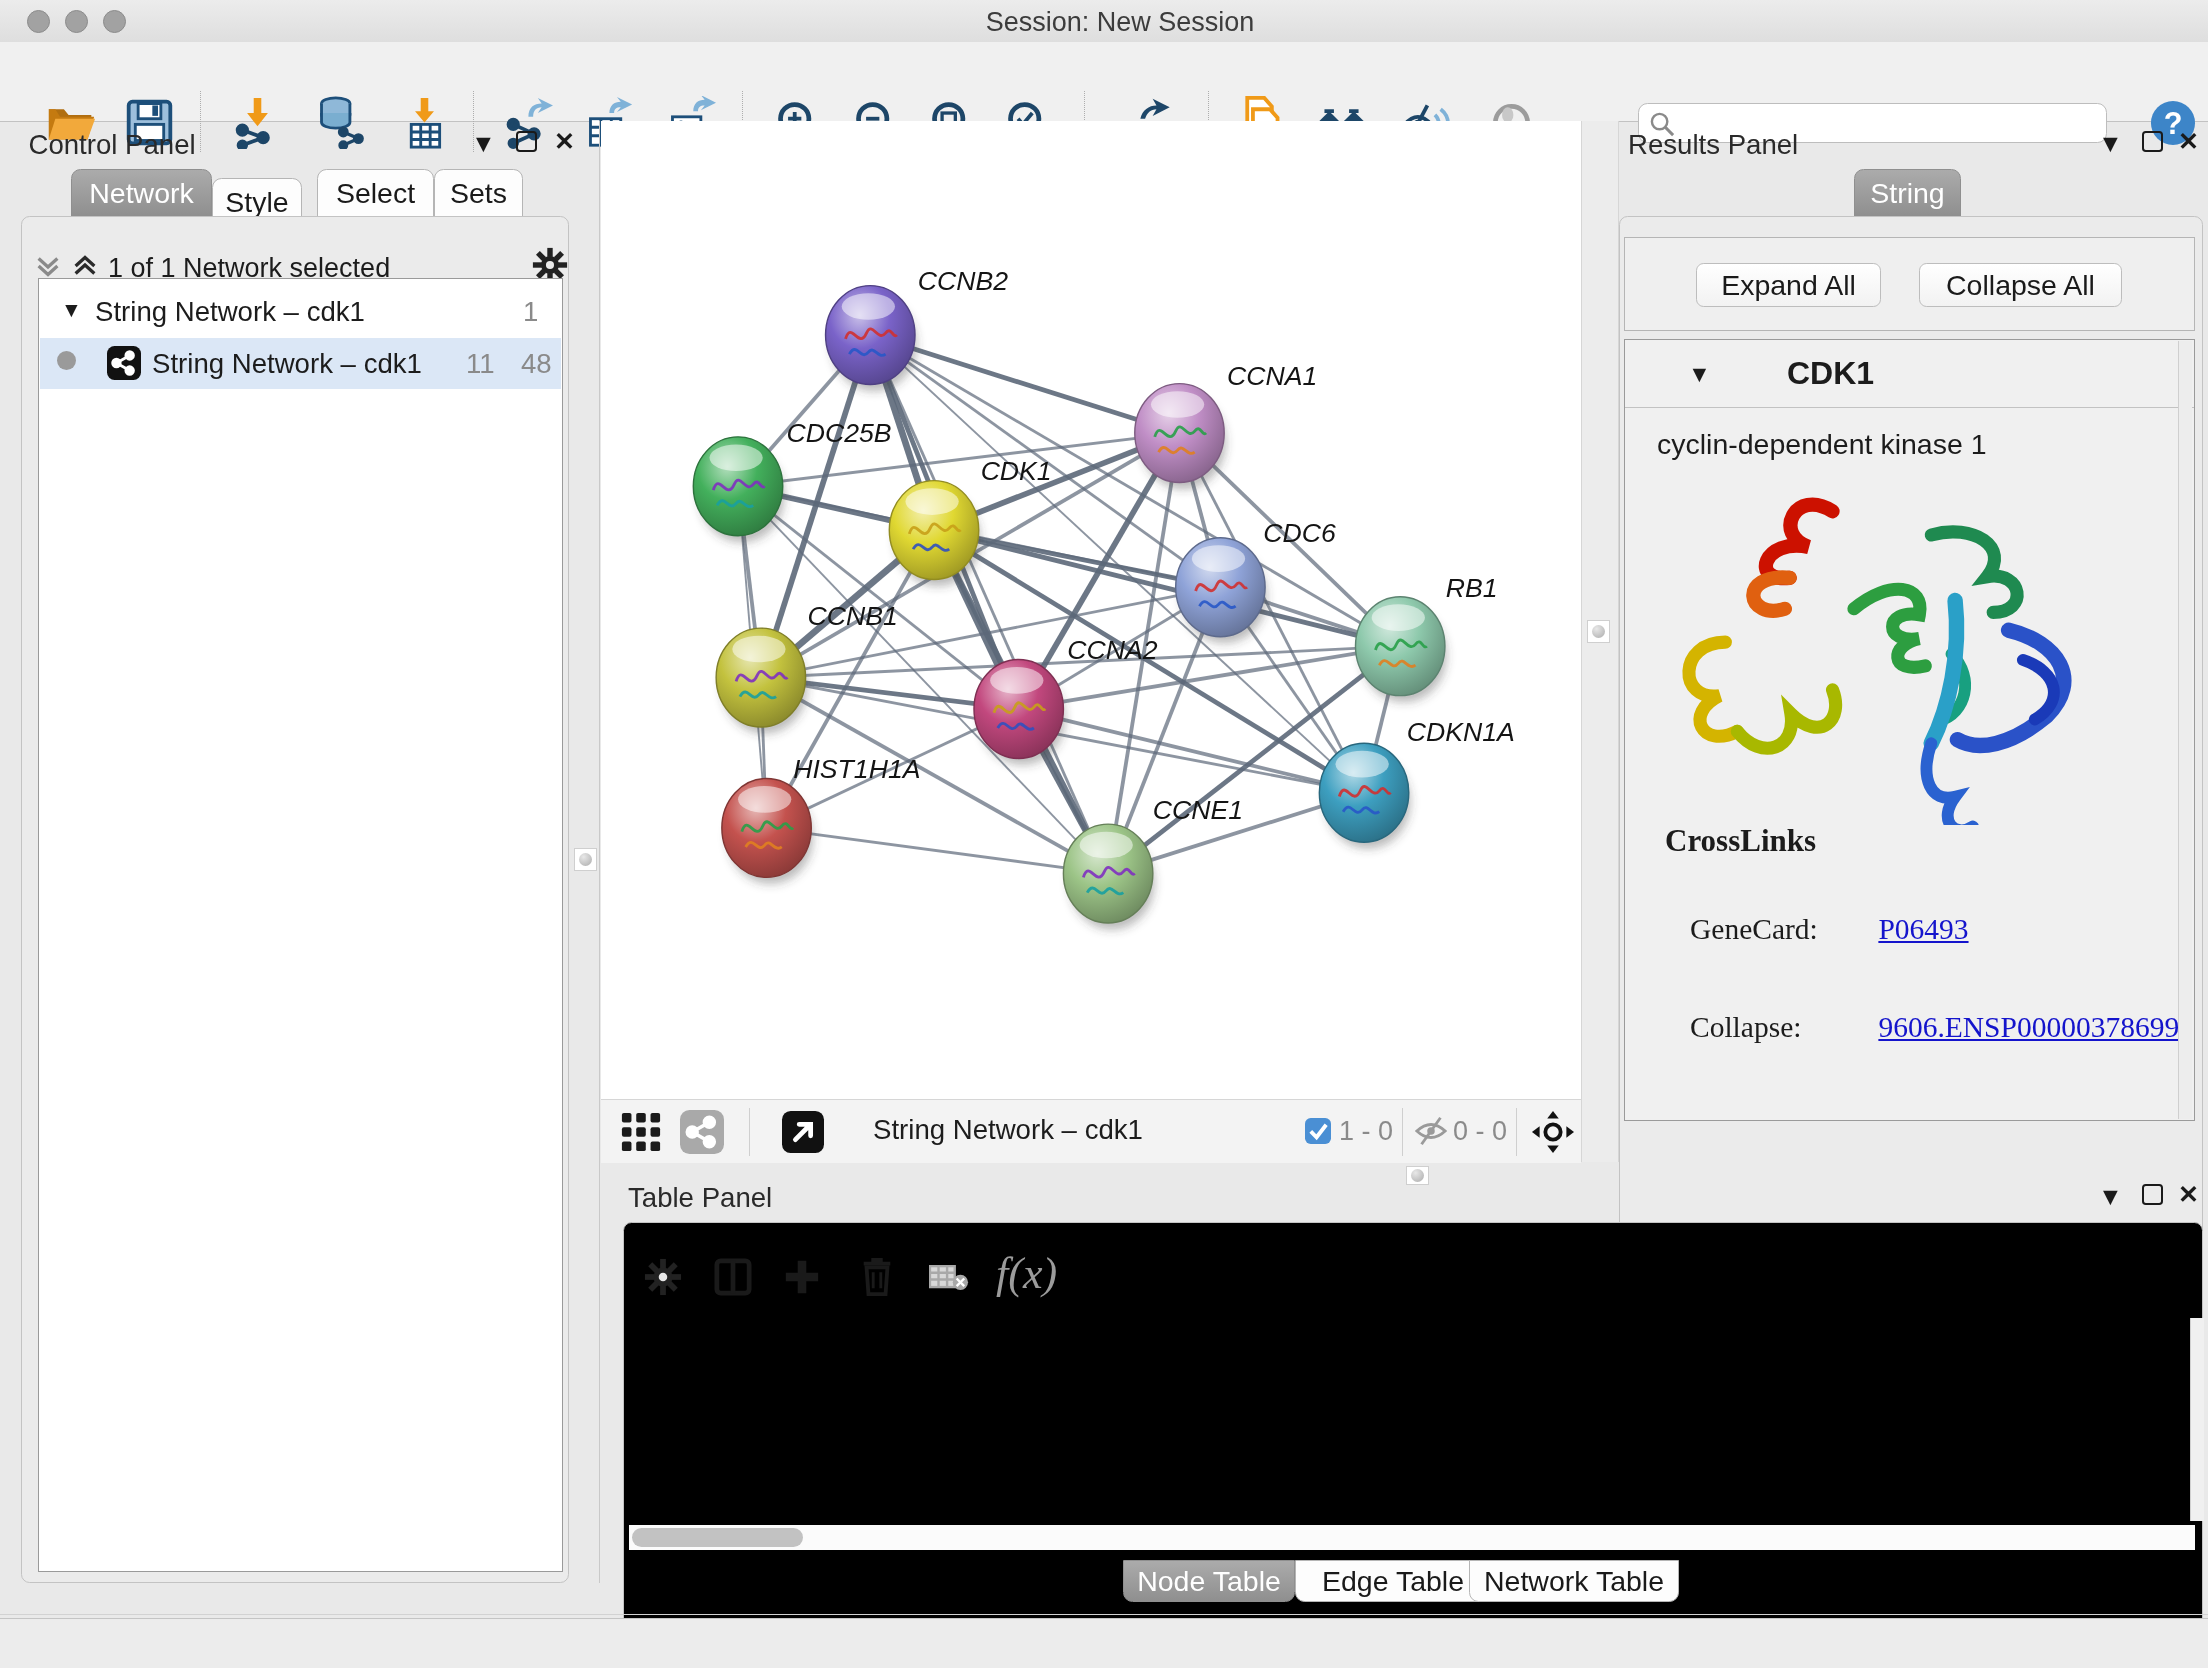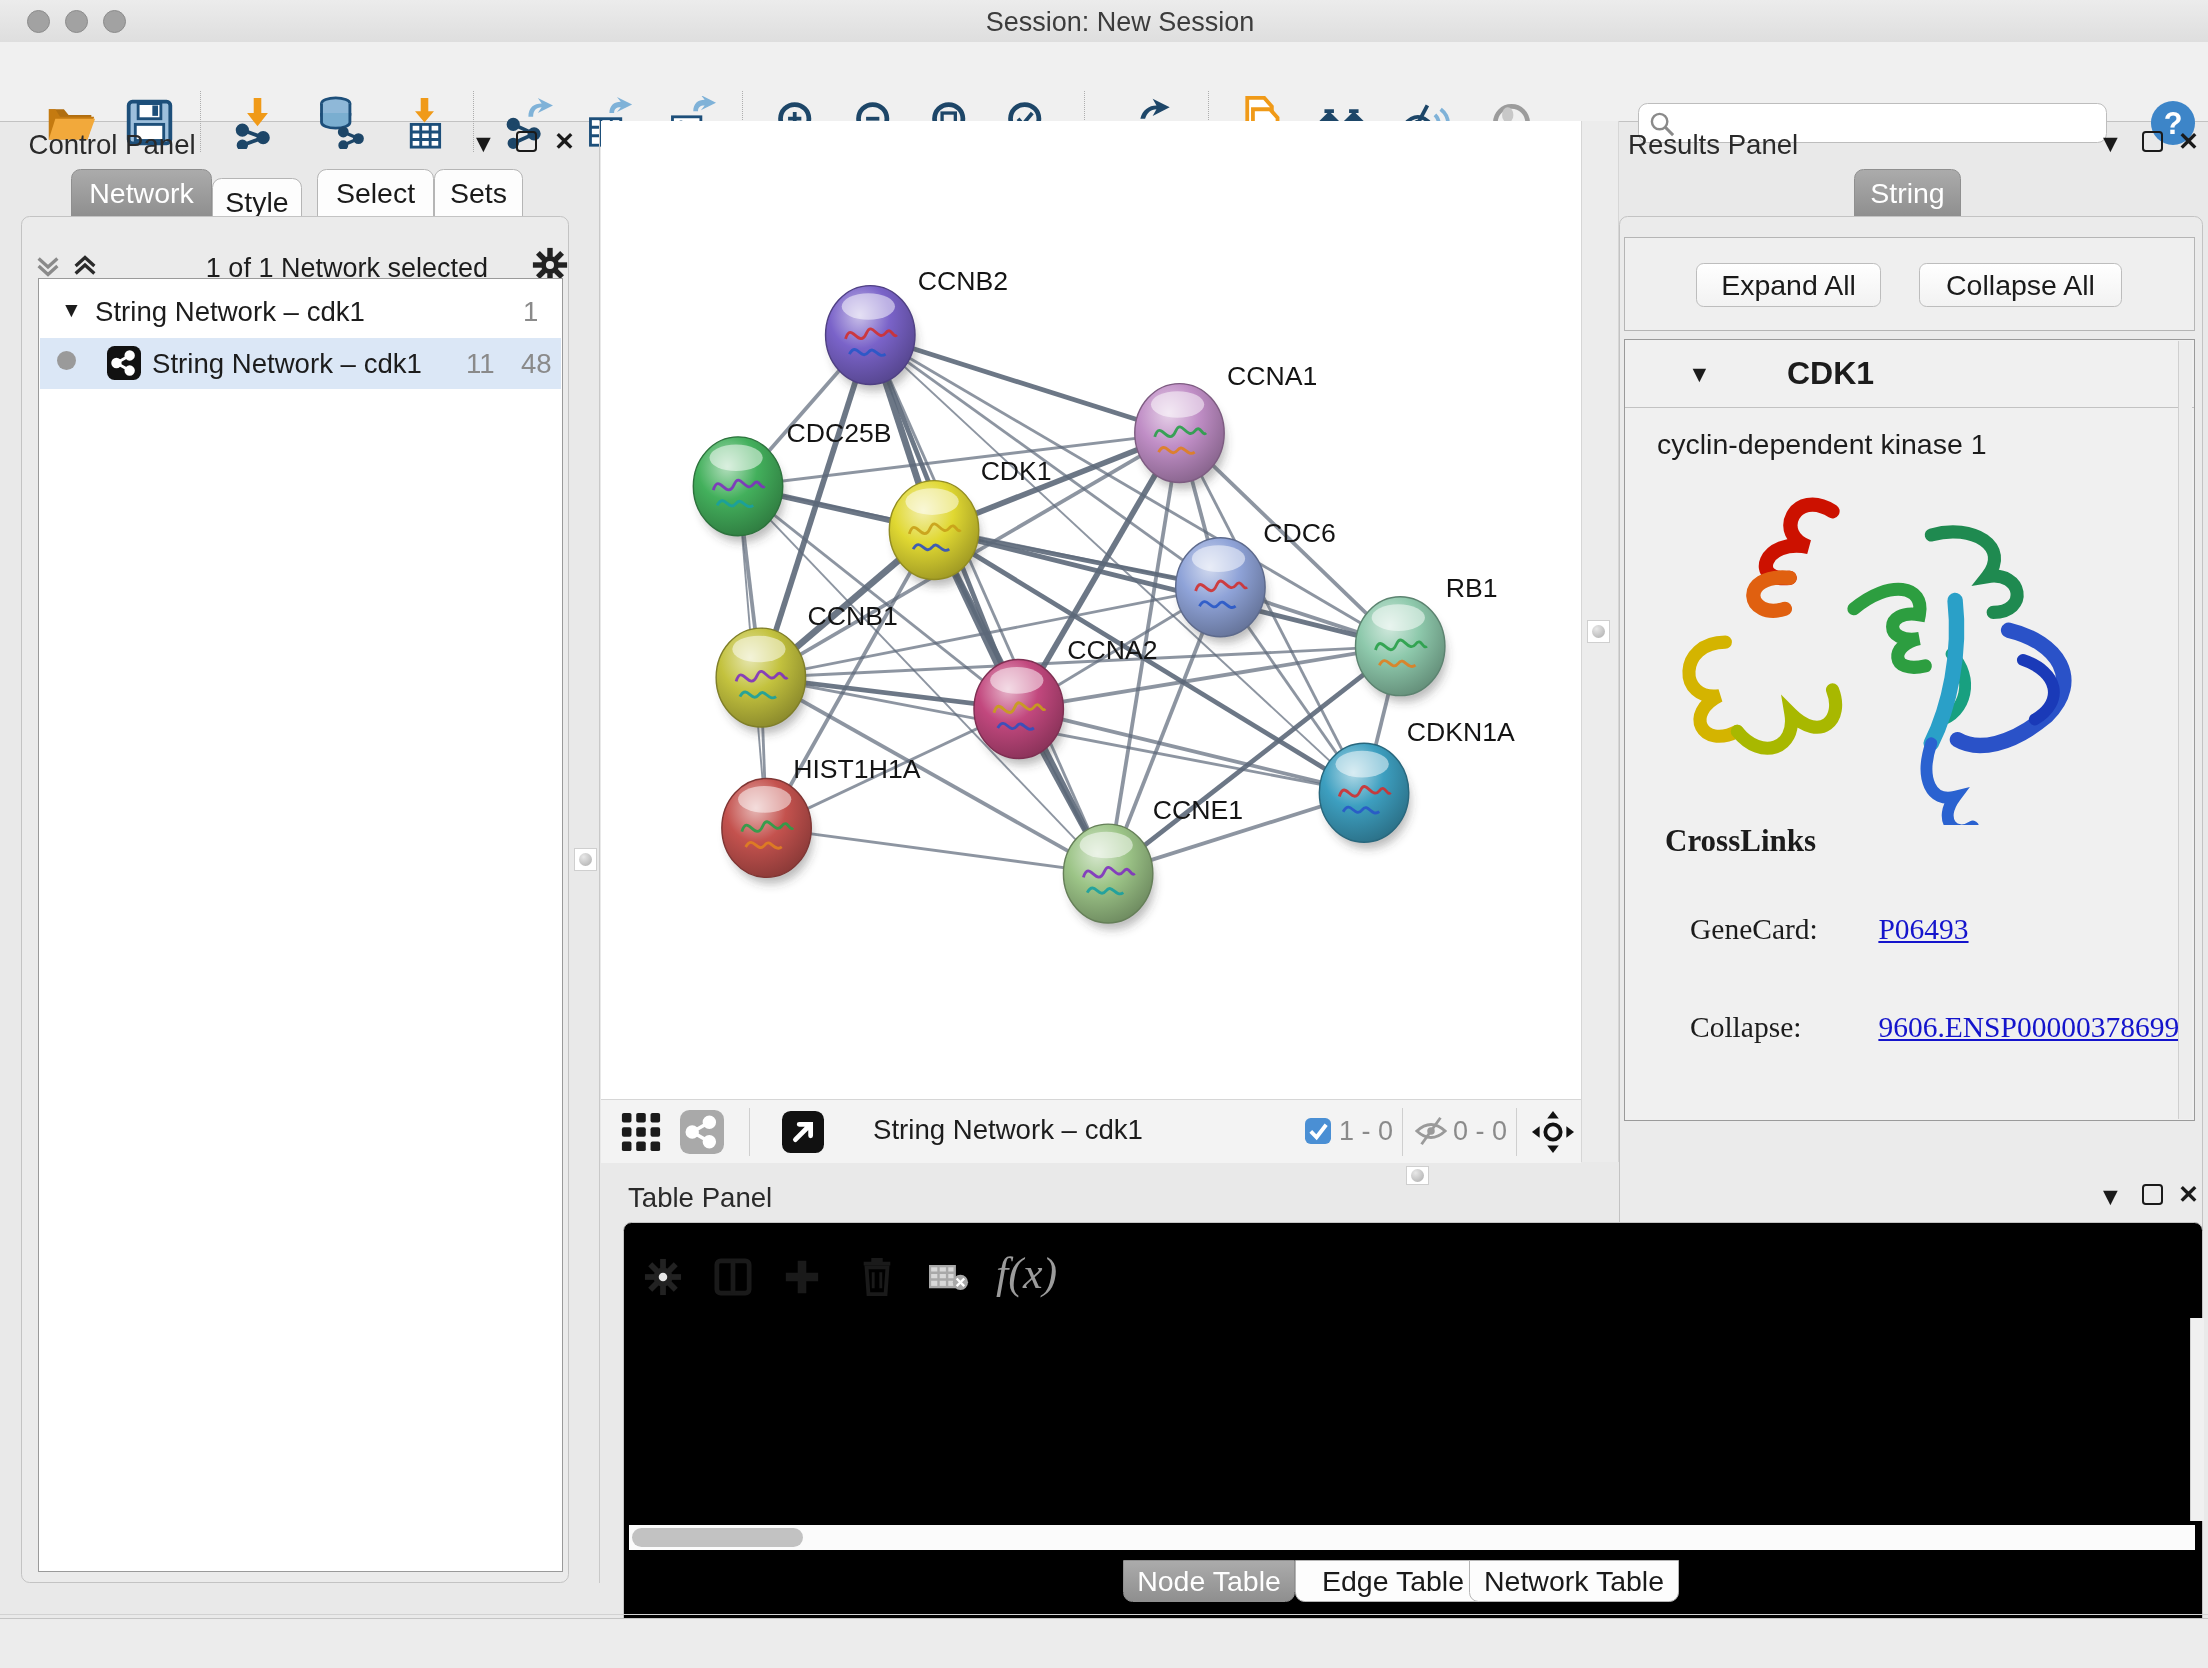--- a/index.html
+++ b/index.html
@@ -32,21 +32,21 @@
   .box{position:absolute;background:#ebebeb;border:1px solid #c3c3c3;border-radius:8.6px;box-sizing:border-box;}
   .btn{position:absolute;background:linear-gradient(#ffffff,#f2f2f2);border:1px solid #bdbdbd;
     border-radius:7.6px;text-align:center;font-size:28.5px;color:#1a1a1a;box-sizing:border-box;}
   
   #cplist{position:absolute;left:38px;top:278px;width:525px;height:1294px;background:#fff;
     border:1px solid #9a9a9a;box-sizing:border-box;}
   .treerow{position:absolute;left:1px;width:521px;height:51px;font-size:27.6px;}
   .cnt{color:#8a8a8a;}
   .shareicon{display:inline-block;width:34px;height:34px;background:#111;border-radius:7.6px;position:relative;}
   
-  #netcanvas{position:absolute;left:601px;top:121px;width:980px;height:979px;background:#fff;}
+  #netcanvas{position:absolute;left:601px;top:121px;width:980px;height:979px;background:#fff;font-style:italic;}
   #nettb{position:absolute;left:601px;top:1099px;width:980px;height:63px;background:#f3f3f3;
     border-top:1px solid #d6d6d6;}
   .ntsep{position:absolute;top:7.6px;height:48px;border-left:1px solid #cfcfcf;}
   .graytxt{color:#8a8a8a;font-size:27px;}
   .splitter-handle{position:absolute;width:23px;height:23px;background:#fff;border:1px solid #cfcfcf;
     box-sizing:border-box;}
   .splitter-handle b{position:absolute;left:3.8px;top:3.8px;width:13.3px;height:13.3px;border-radius:50%;
     background:radial-gradient(circle at 35% 30%,#e8e8e8,#ababab);}
   
   .serif{font-family:"Liberation Serif",serif;}
@@ -253,21 +253,21 @@
           <path d="M6 8l10 9 10-9"></path>
           <path d="M6 16l10 9 10-9"></path>
         </g>
       </svg>
     <svg style="position:absolute;left:48px;top:34px" width="30" height="30" viewBox="0 0 32 32">
         <g fill="none" stroke="#2a2a2a" stroke-width="3.5">
           <path d="M6 24l10-9 10 9"></path>
           <path d="M6 16l10-9 10 9"></path>
         </g>
       </svg>
-    <div style="position:absolute;left:86px;top:36px;width:380px;text-align:right;font-size:27px">1 of 1 Network selected</div>
+    <div style="position:absolute;left:86px;top:36px;width:380px;text-align:left;font-size:27px">1 of 1 Network selected</div>
     <svg style="position:absolute;left:510px;top:30px" width="36" height="36" viewBox="0 0 40 40">
         <g fill="#222">
           <circle cx="20" cy="20" r="10"></circle>
           <g>
             <rect x="17" y="1" width="6" height="10"></rect>
             <rect x="17" y="29" width="6" height="10"></rect>
             <rect x="1" y="17" width="10" height="6"></rect>
             <rect x="29" y="17" width="10" height="6"></rect>
             <rect x="17" y="1" width="6" height="10" transform="rotate(45 20 20)"></rect>
             <rect x="17" y="29" width="6" height="10" transform="rotate(45 20 20)"></rect>

